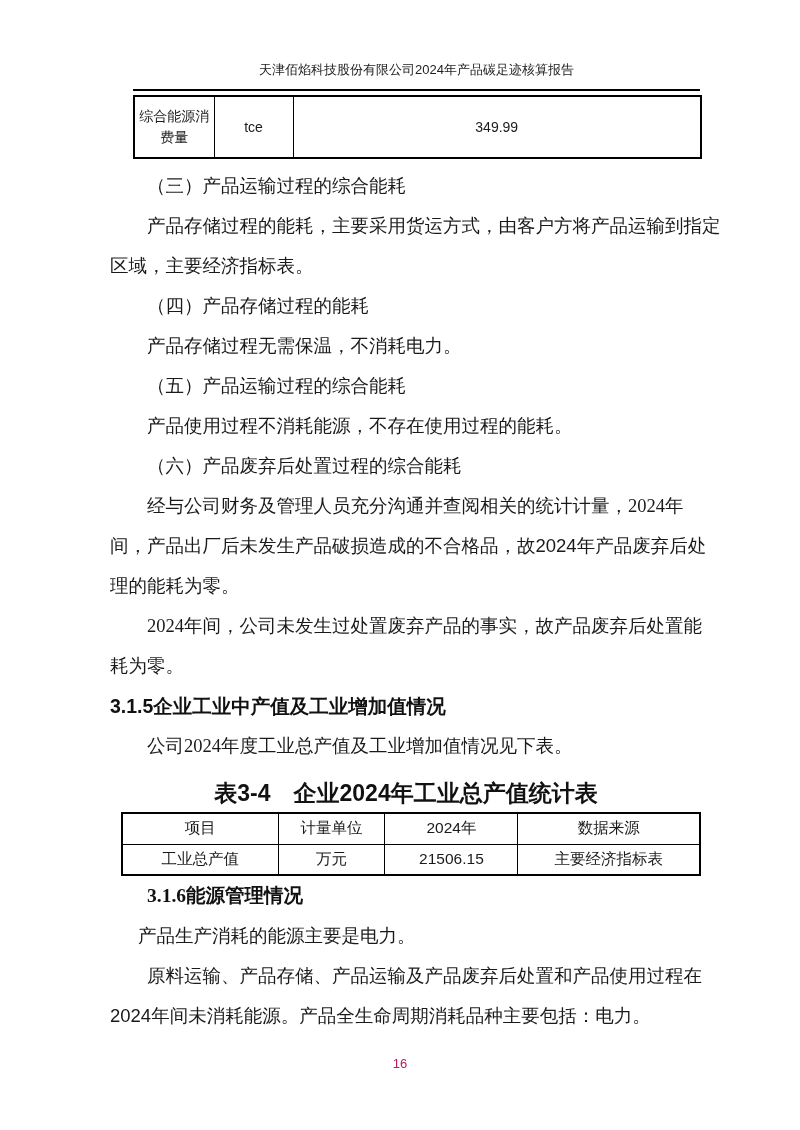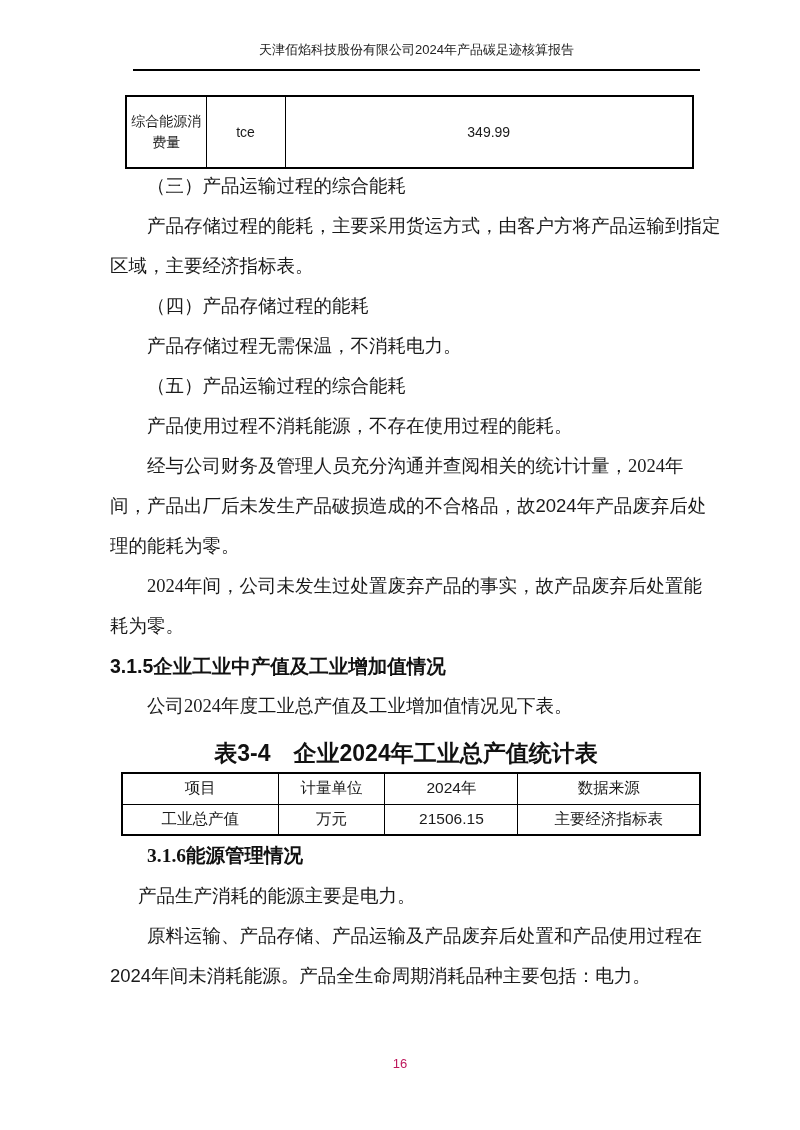--- a/index.html
+++ b/index.html
@@ -11,37 +11,37 @@
     background: #ffffff;
     font-family: "Liberation Sans", "DejaVu Sans", sans-serif;
     color: #1a1a1a;
     overflow: hidden;
   }
 
   
   .doc-header {
     position: absolute;
     left: 133px;
-    top: 40px;
+    top: 60px;
     width: 567px;
     text-align: center;
     font-size: 13px;
     line-height: 20px;
     color: #222;
     padding-bottom: 9px;
     border-bottom: 2px solid #000;
   }
 
   
   .energy-table {
     position: absolute;
-    left: 125px;
+    left: 133px;
     top: 95px;
     width: 569px;
-    height: 74px;
+    height: 64px;
     border-collapse: collapse;
     table-layout: fixed;
   }
   .energy-table td {
     border: 1px solid #000;
     text-align: center;
     vertical-align: middle;
     font-size: 14px;
     line-height: 21px;
     color: #1a1a1a;
@@ -136,20 +136,21 @@
   </table>
 
   <div class="body-flow">
     <div class="line indent">（三）产品运输过程的综合能耗</div>
     <div class="line indent">产品存储过程的能耗，主要采用货运方式，由客户方将产品运输到指定</div>
     <div class="line">区域，主要经济指标表。</div>
     <div class="line indent">（四）产品存储过程的能耗</div>
     <div class="line indent">产品存储过程无需保温，不消耗电力。</div>
     <div class="line indent">（五）产品运输过程的综合能耗</div>
     <div class="line indent">产品使用过程不消耗能源，不存在使用过程的能耗。</div>
+    <div class="line indent">（六）产品废弃后处置过程的综合能耗</div>
     <div class="line indent">经与公司财务及管理人员充分沟通并查阅相关的统计计量，2024年</div>
     <div class="line">间，产品出厂后未发生产品破损造成的不合格品，故2024年产品废弃后处</div>
     <div class="line">理的能耗为零。</div>
     <div class="line indent">2024年间，公司未发生过处置废弃产品的事实，故产品废弃后处置能</div>
     <div class="line">耗为零。</div>
 
     <div class="line heading-num">3.1.5企业工业中产值及工业增加值情况</div>
     <div class="line indent">公司2024年度工业总产值及工业增加值情况见下表。</div>
 
     <div class="table-caption">表3-4　企业2024年工业总产值统计表</div>

